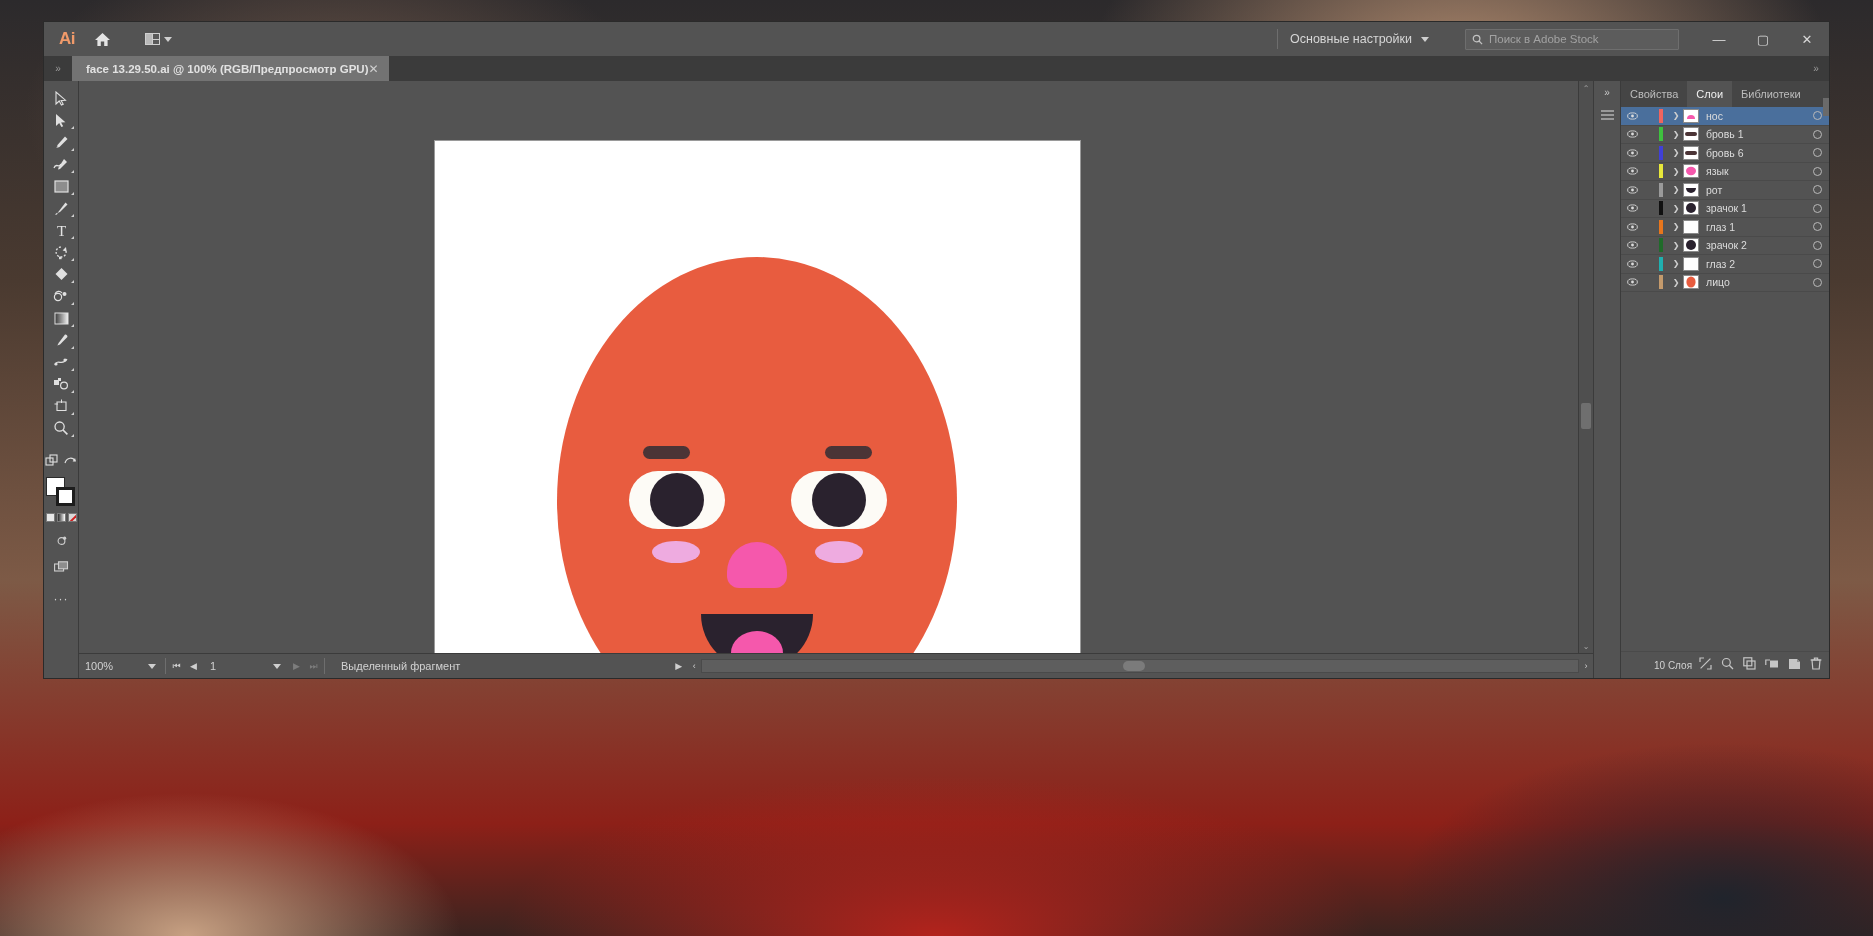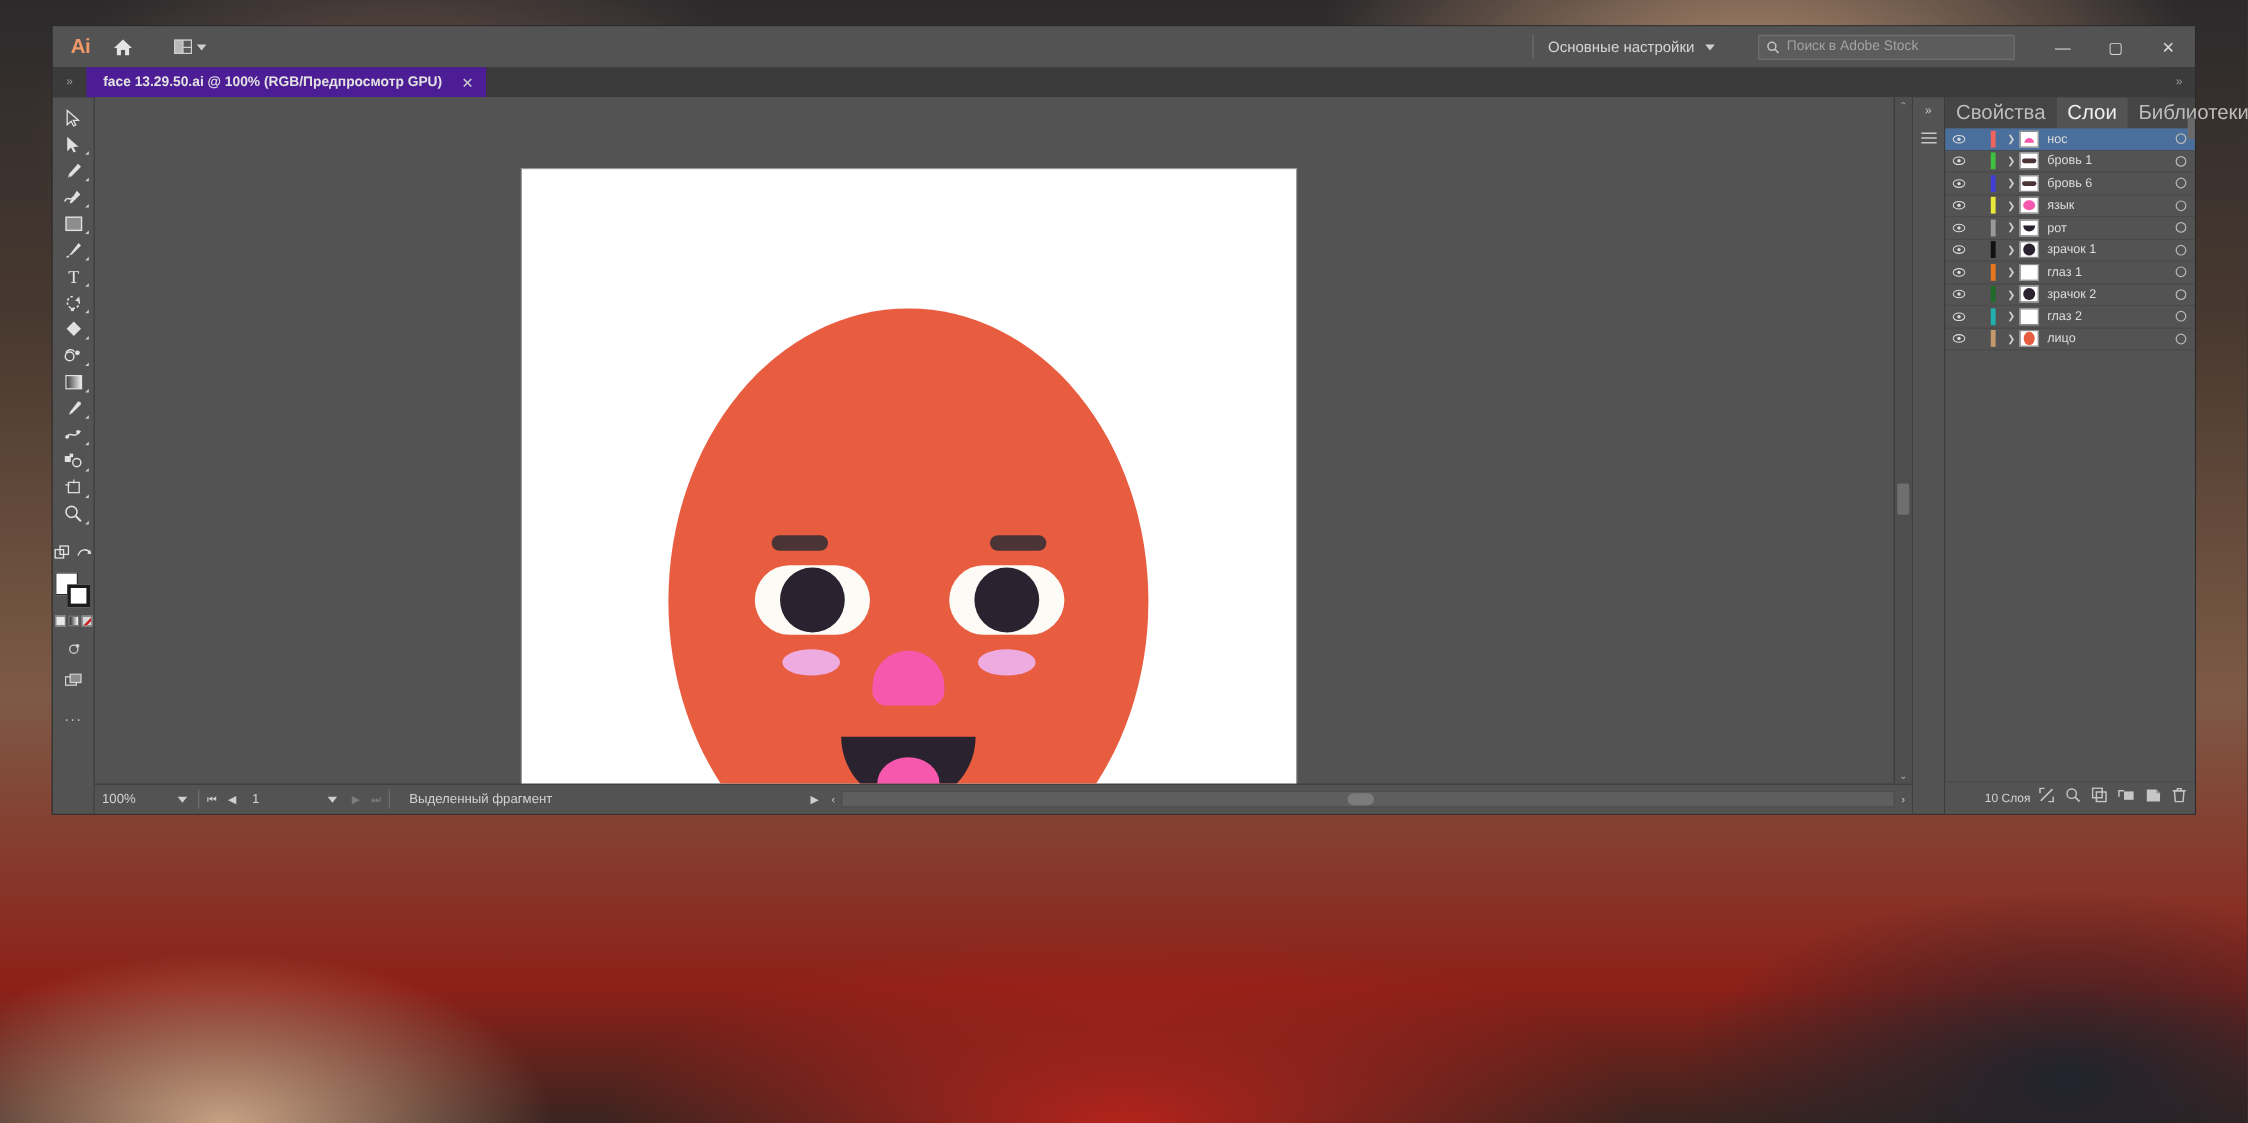--- a/index.html
+++ b/index.html
@@ -77,21 +77,21 @@
   
   #tabbar{
     height:25px;flex:0 0 25px;background:#3b3b3b;display:flex;align-items:stretch;
     position:relative;
   }
   .dock-toggle{
     width:28px;background:#3b3b3b;color:#9a9a9a;font-size:10px;
     display:flex;align-items:center;justify-content:center;
   }
   .doc-tab{
-    background:#4c1d95;display:flex;align-items:center;padding:0 10px 0 14px;gap:16px;
+    background:#737373;display:flex;align-items:center;padding:0 10px 0 14px;
     border-right:1px solid #3b3b3b;
   }
   .doc-tab .t{color:#e2e2e2;font-size:11.5px;font-weight:bold;white-space:nowrap;}
   .doc-tab .x{color:#cfcfcf;font-size:12px;}
   .tab-right-toggle{
     margin-left:auto;width:26px;color:#9a9a9a;font-size:10px;
     display:flex;align-items:center;justify-content:center;background:#3b3b3b;
   }
   
   #bodyrow{flex:1;display:flex;min-height:0;}
@@ -173,21 +173,21 @@
   }
   .rail-ic{color:#c9c9c9;font-size:10px;}
   #panel{
     width:208px;flex:0 0 208px;background:#535353;display:flex;flex-direction:column;
     border-left:1px solid #3b3b3b;
   }
   #paneltabs{
     height:26px;flex:0 0 26px;background:#454545;display:flex;align-items:stretch;
   }
   .ptab{
-    display:flex;align-items:center;padding:0 9px;color:#bdbdbd;font-size:17px;
+    display:flex;align-items:center;padding:0 9px;color:#bdbdbd;font-size:11px;
   }
   .ptab.active{background:#535353;color:#f0f0f0;font-weight:normal;}
   #layerlist{flex:0 0 auto;}
   .layer-row{
     height:17.5px;display:flex;align-items:center;font-size:10.5px;color:#dcdcdc;
     border-bottom:1px solid #4a4a4a;position:relative;
   }
   .layer-row.selected{background:#4a6f9c;}
   .lr-eye{width:22px;display:flex;align-items:center;justify-content:center;}
   .lr-lock{width:16px;}

